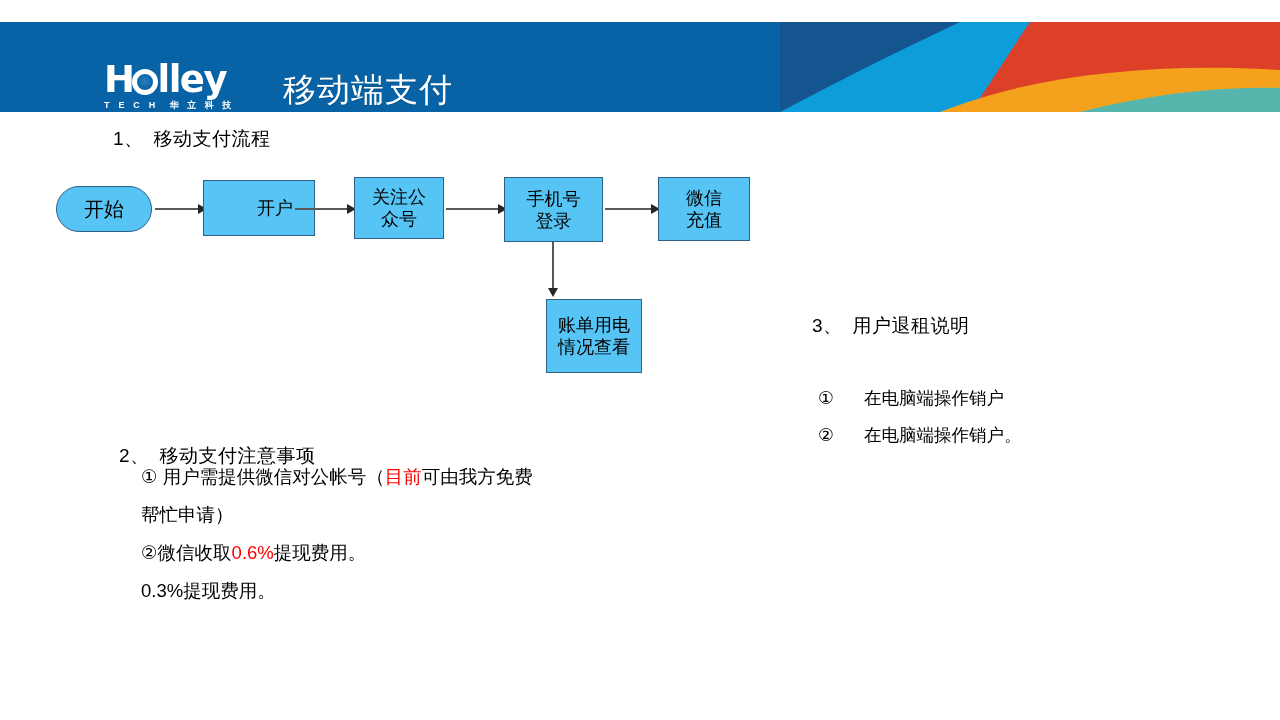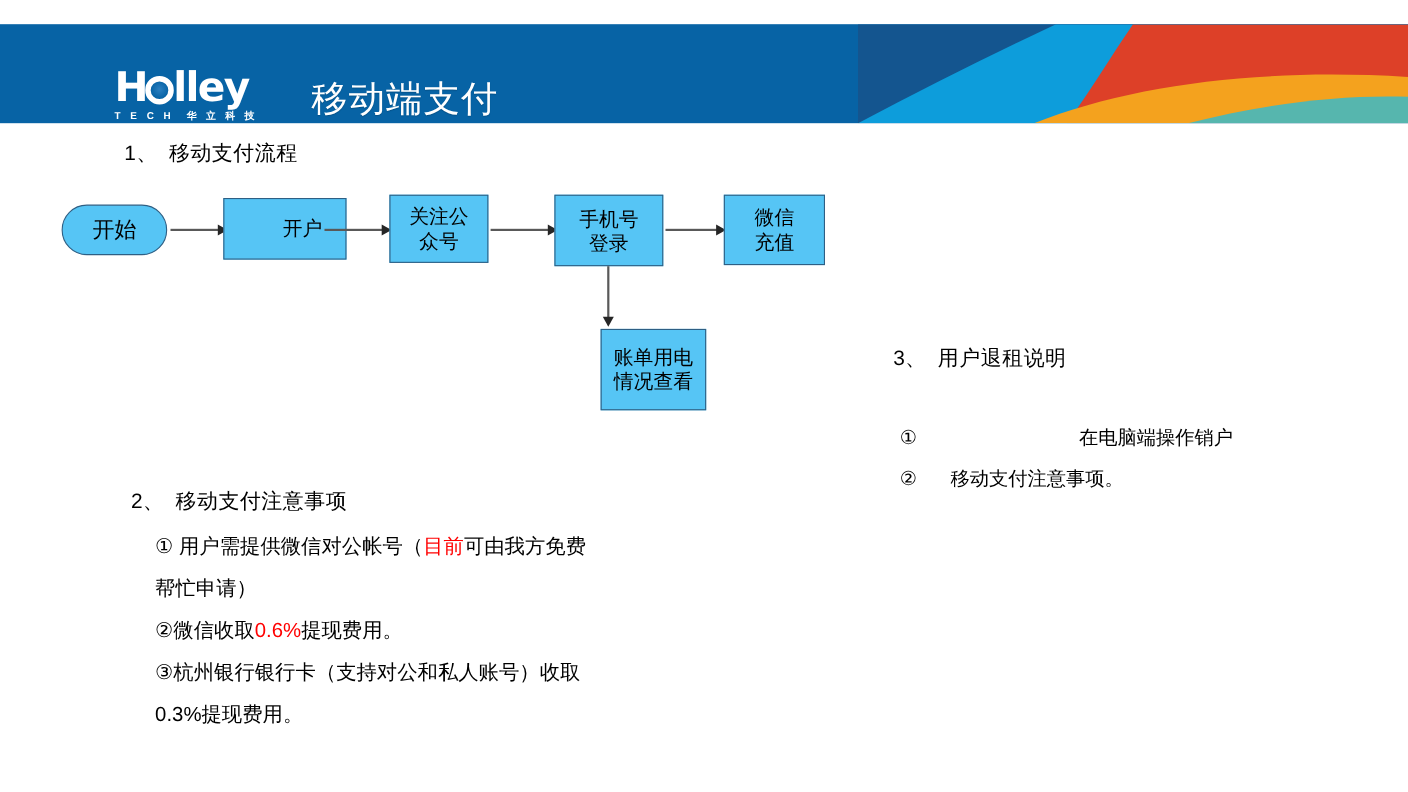--- a/index.html
+++ b/index.html
@@ -161,34 +161,34 @@
     border-top: 9px solid #262626;
   }
 
   
   .note-list {
     position: absolute;
     color: #000000;
     font-size: 18.5px;
     line-height: 38px;
   }
-  #notes-2 { left: 141px; top: 458px; width: 500px; margin-top: 20px; }
+  #notes-2 { left: 141px; top: 458px; width: 500px; }
   .note-line { white-space: nowrap; }
   .note-line .red { color: #ff0000; }
 
   #notes-3 { left: 818px; top: 380px; width: 420px; font-size: 17.5px; line-height: 37px; }
   .note3-item {
     display: flex;
     align-items: flex-start;
   }
   .note3-marker {
     width: 46px;
     flex: 0 0 46px;
   }
-  .note3-text { flex: 1 1 auto; text-align: center; }
+  .note3-text { flex: 1 1 auto; }
 </style>
 </head>
 <body>
 
 <div id="slide">
 
   <div id="header-band">
 
     <div id="header-decor">
       <svg width="500" height="90" viewBox="0 0 500 90" xmlns="http://www.w3.org/2000/svg">
@@ -246,33 +246,32 @@
 
   <div class="section-heading" id="heading-2"><span class="num">2、</span><span>移动支付注意事项</span></div>
 
   <div class="note-list" id="notes-2">
     <div class="note-line"><span>①</span><span> 用户需提供微信对公帐号（</span><span class="red">目前</span><span>可由我方免费</span></div>
 
     <div class="note-line"><span>帮忙申请）</span></div>
 
     <div class="note-line"><span>②</span><span>微信收取</span><span class="red">0.6%</span><span>提现费用。</span></div>
 
-    <div class="note-line"><span>③</span><span>杭州银行银行卡（支持对公和私人账号）收取</span></div>
 
     <div class="note-line"><span>0.3%提现费用。</span></div>
   </div>
 
   <div class="section-heading" id="heading-3"><span class="num">3、</span><span>用户退租说明</span></div>
 
   <div class="note-list" id="notes-3">
     <div class="note3-item">
       <div class="note3-marker">①</div>
       <div class="note3-text">在电脑端操作销户</div>
     </div>
     <div class="note3-item">
       <div class="note3-marker">②</div>
       <div>
-        <div>移动支付注意事项。</div>
+        <div>在电脑端操作销户。</div>
       </div>
     </div>
   </div>
 
 </div>
 
 </body></html>

